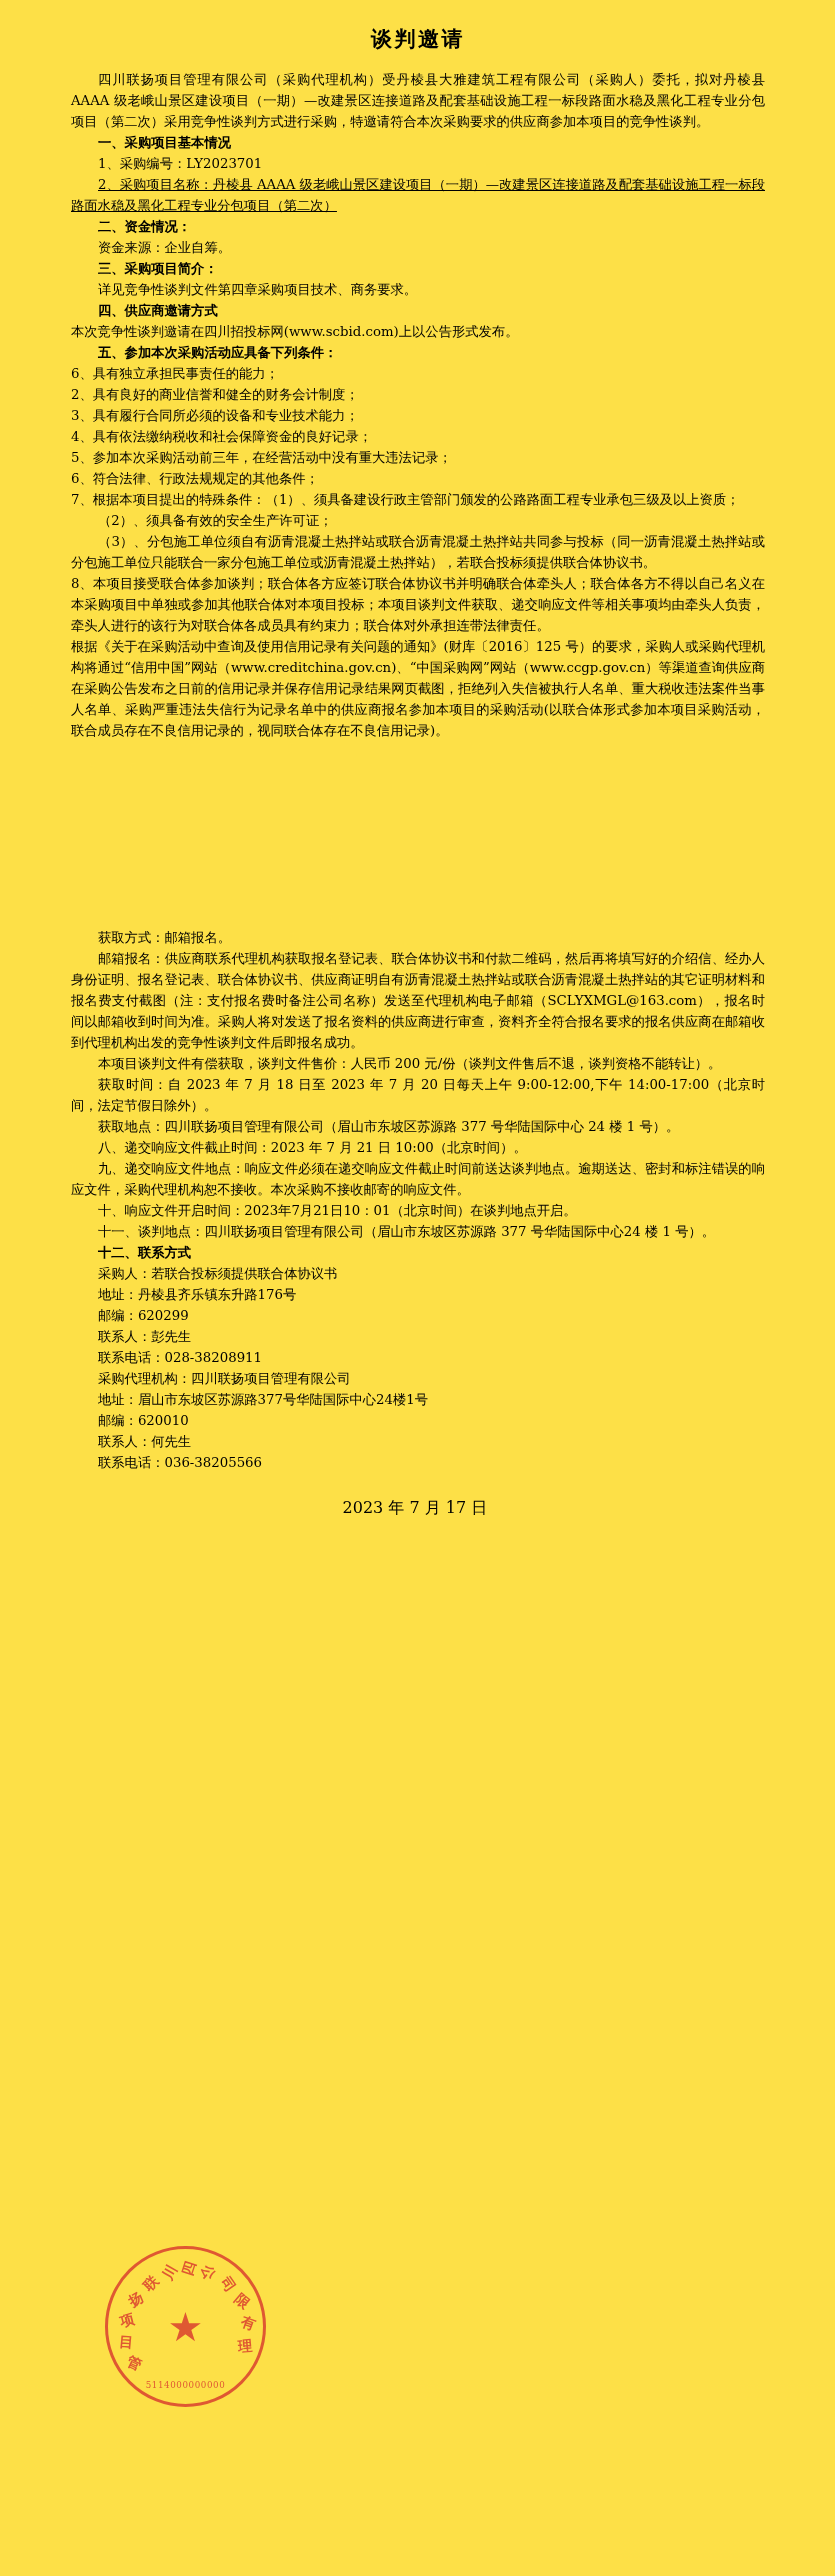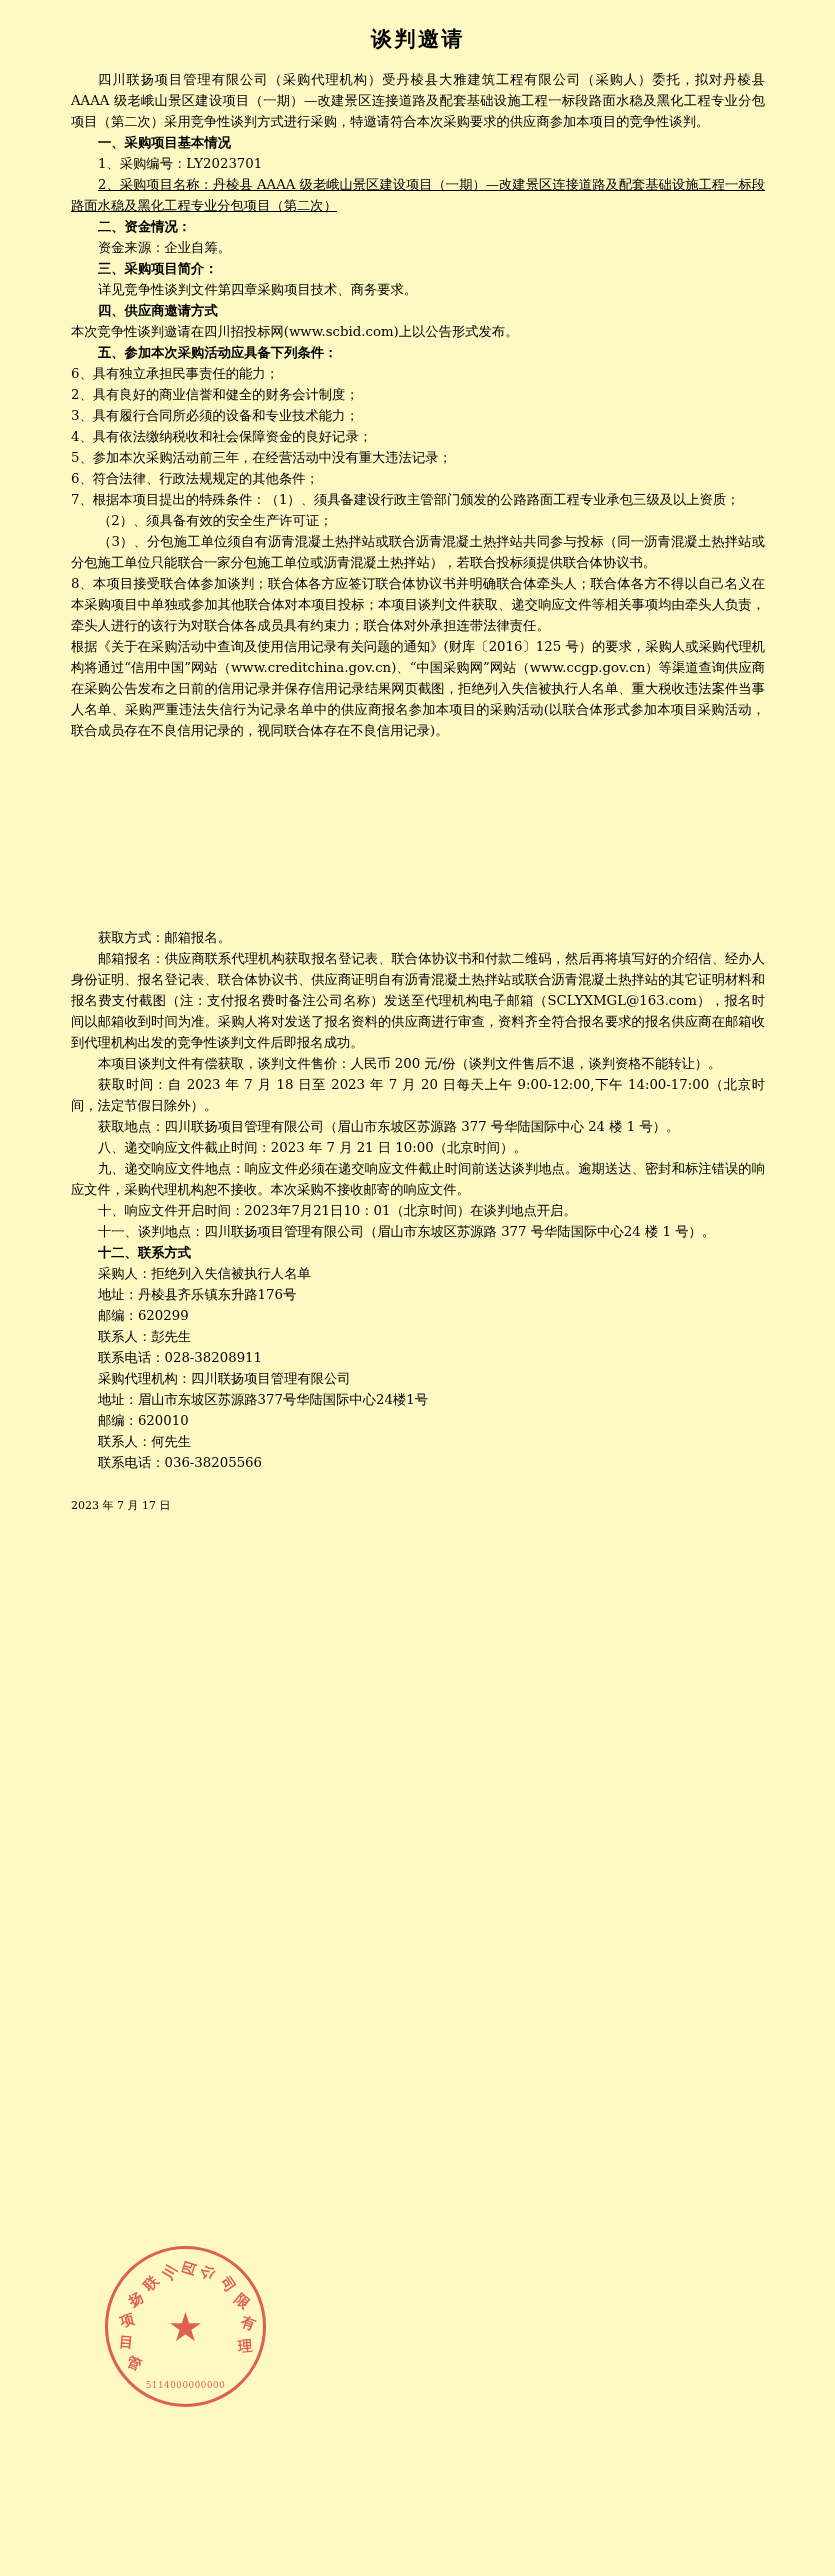--- a/index.html
+++ b/index.html
@@ -11,21 +11,21 @@
     width: 836px;
     font-family: "DejaVu Serif", "Liberation Serif", serif;
     color: #000000;
   }
   .page {
     position: relative;
     width: 836px;
     min-height: 2576px;
     box-sizing: border-box;
     padding: 18.6px 71px 25px 71px;
-    background: #fef9c3;
+    background: #fde047;
   }
   .doc-title {
     text-align: center;
     font-size: 21px;
     font-weight: bold;
     letter-spacing: 2.5px;
     margin: 6.2px 0 16px 0;
     font-family: "DejaVu Serif", "Liberation Serif", serif;
   }
   p {
@@ -35,22 +35,22 @@
     text-align: justify;
     text-justify: inter-ideograph;
   }
   .ind2 { text-indent: 27px; }
   .ind0 { text-indent: 0; }
   .u { text-decoration: underline; }
   .bold { font-weight: bold; }
   .big-gap { height: 186px; }
   .date-line {
     margin-top: 25px;
-    text-align: left;
-    font-size: 11px;
+    text-align: center;
+    font-size: 16px;
     padding-right: 6.2px;
   }
   
   .seal {
     position: absolute;
     left: 105px;
     top: 2246px;
     width: 155px;
     height: 155px;
     border: 3.1px solid #d4252a;
@@ -139,21 +139,21 @@
 
   <p class="ind2">八、递交响应文件截止时间：2023 年 7 月 21 日 10:00（北京时间）。</p>
 
   <p class="ind2">九、递交响应文件地点：响应文件必须在递交响应文件截止时间前送达谈判地点。逾期送达、密封和标注错误的响应文件，采购代理机构恕不接收。本次采购不接收邮寄的响应文件。</p>
 
   <p class="ind2">十、响应文件开启时间：2023年7月21日10：01（北京时间）在谈判地点开启。</p>
 
   <p class="ind2">十一、谈判地点：四川联扬项目管理有限公司（眉山市东坡区苏源路 377 号华陆国际中心24 楼 1 号）。</p>
 
   <p class="ind2 bold">十二、联系方式</p>
-  <p class="ind2">采购人：拒绝列入失信被执行人名单</p>
+  <p class="ind2">采购人：若联合投标须提供联合体协议书</p>
   <p class="ind2">地址：丹棱县齐乐镇东升路176号</p>
   <p class="ind2">邮编：620299</p>
   <p class="ind2">联系人：彭先生</p>
   <p class="ind2">联系电话：028-38208911</p>
   <p class="ind2">采购代理机构：四川联扬项目管理有限公司</p>
   <p class="ind2">地址：眉山市东坡区苏源路377号华陆国际中心24楼1号</p>
   <p class="ind2">邮编：620010</p>
   <p class="ind2">联系人：何先生</p>
   <p class="ind2">联系电话：036-38205566</p>
 

